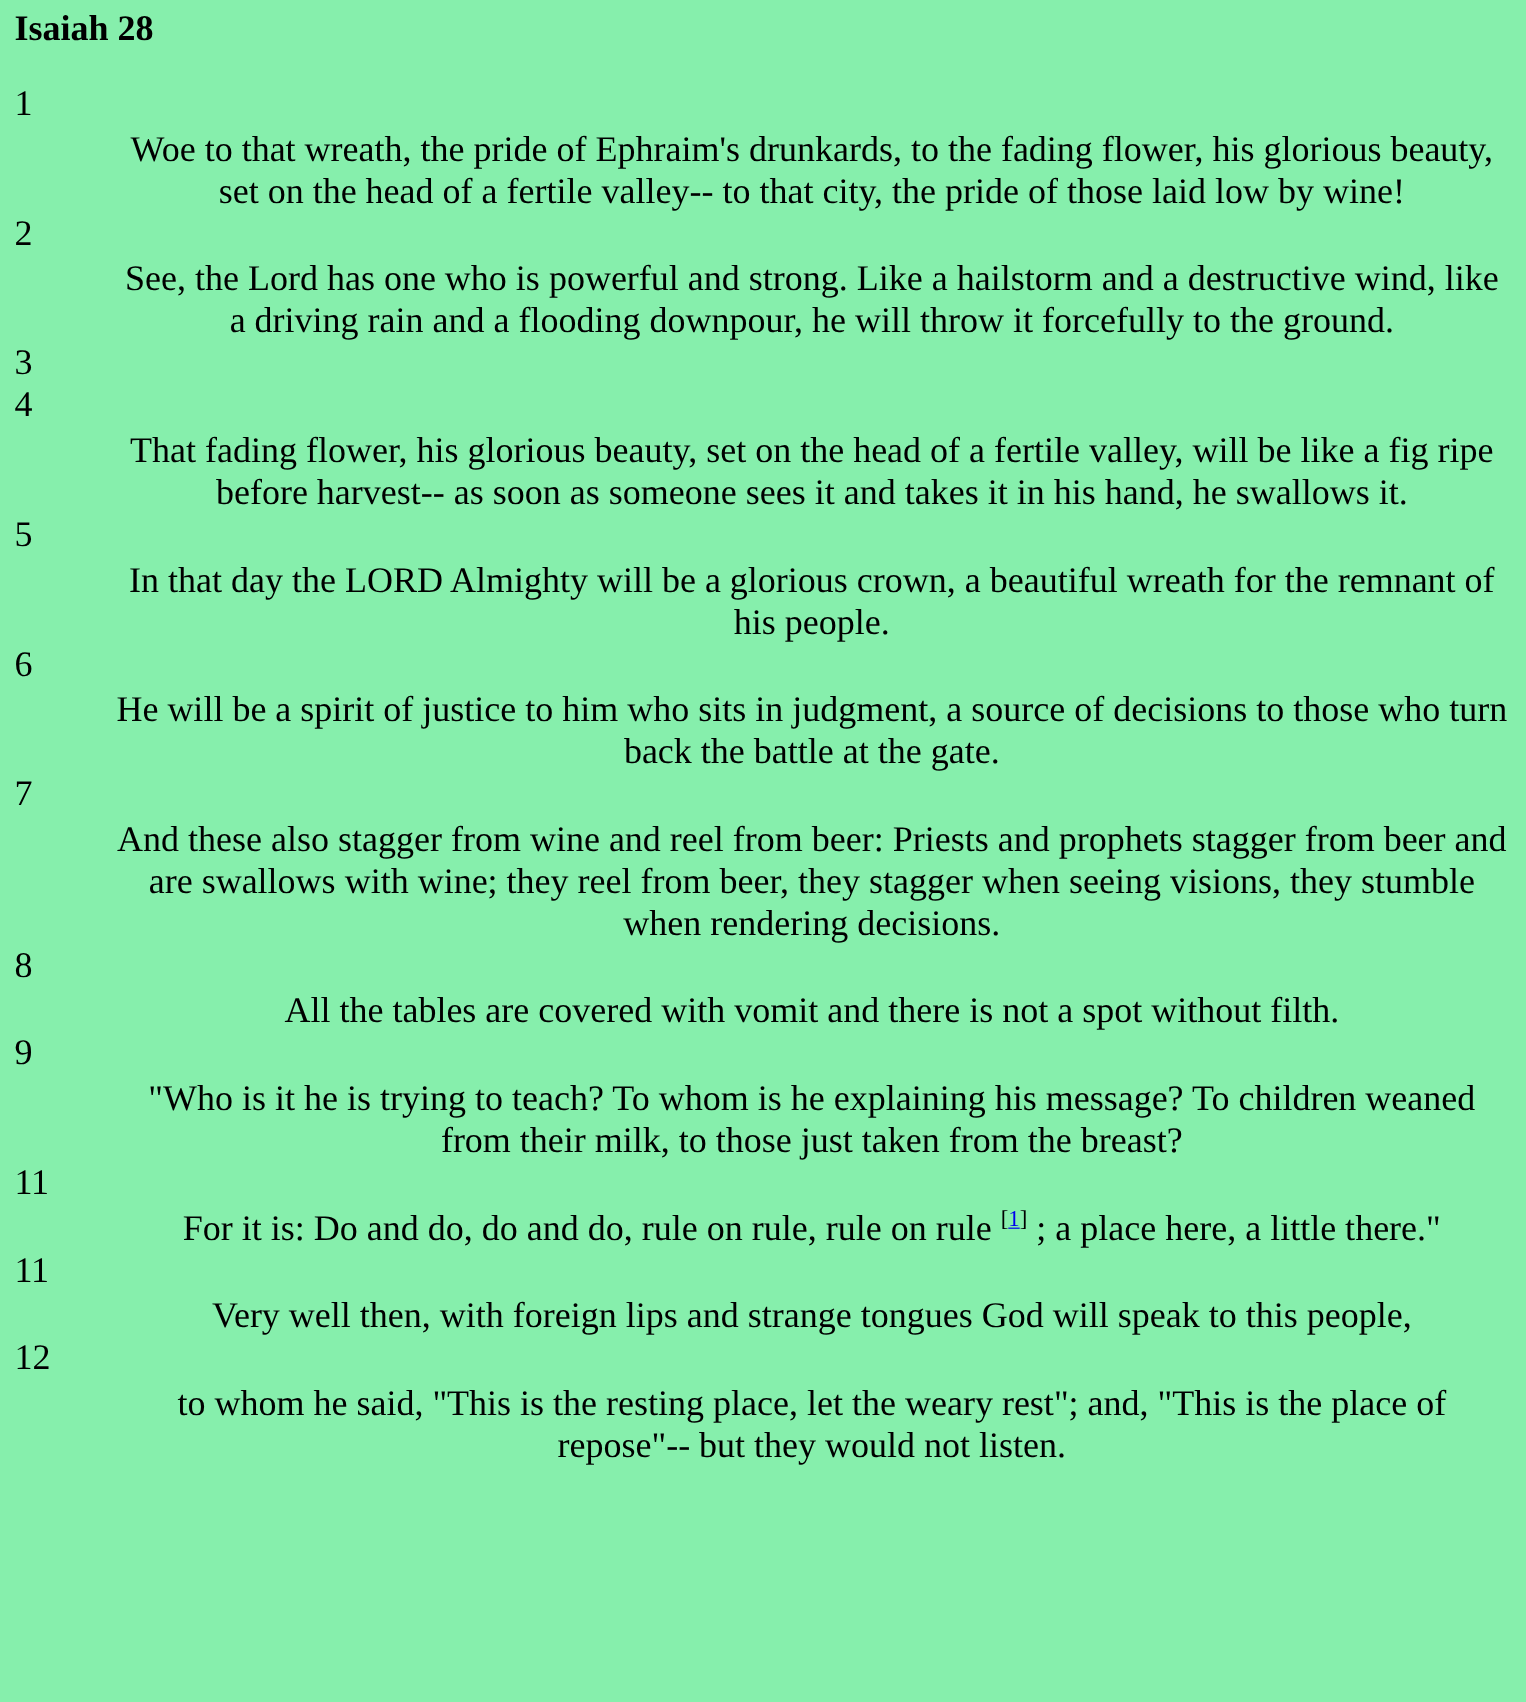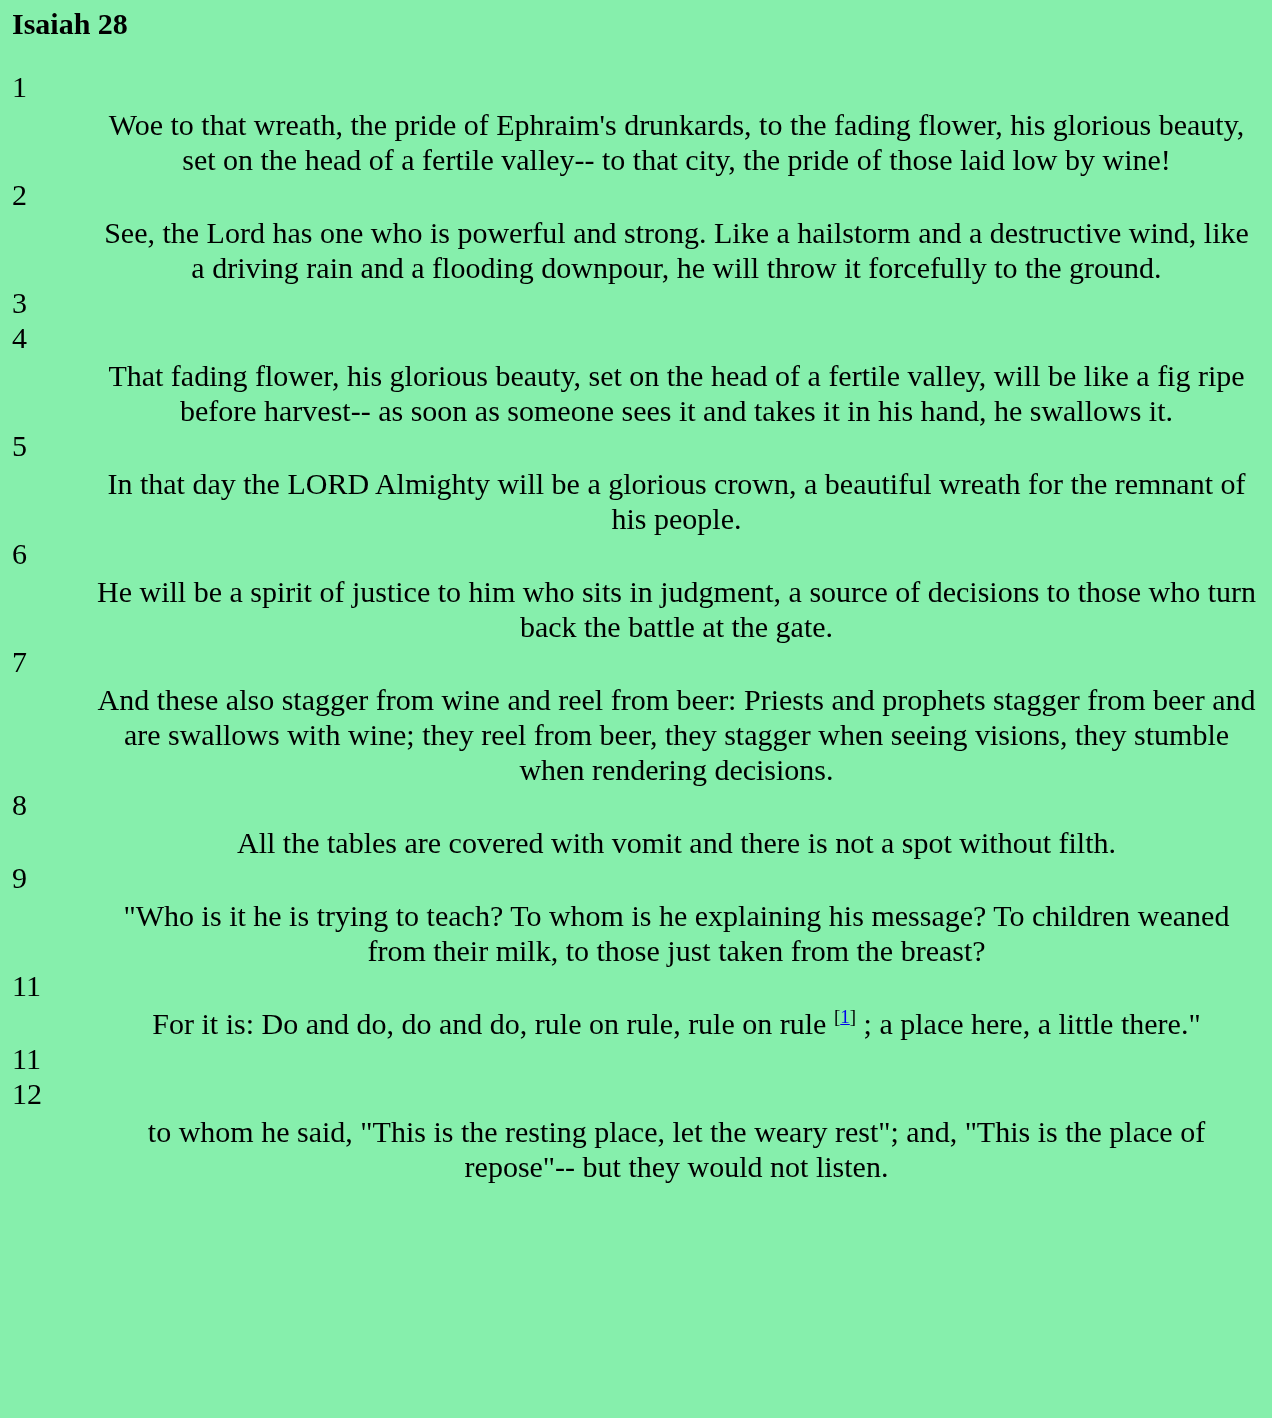--- a/index.html
+++ b/index.html
@@ -100,20 +100,21 @@
       <div class="verse-text">"Who is it he is trying to teach? To whom is he explaining his message? To children weaned from their milk, to those just taken from the breast?</div>
     </div>
 
     <div>
       <div class="verse-num">11</div>
       <div class="verse-text"><span>For it is: Do and do, do and do, rule on rule, rule on rule </span><sup class="footnote-sup"><span class="bracket">[</span><a class="footnote-link">1</a><span class="bracket">]</span></sup><span> ; a place here, a little there."</span></div>
     </div>
 
     <div>
       <div class="verse-num">11</div>
+      <div class="verse-text">Very well then, with foreign lips and strange tongues God will speak to this people,</div>
     </div>
 
     <div>
       <div class="verse-num">12</div>
       <div class="verse-text">to whom he said, "This is the resting place, let the weary rest"; and, "This is the place of repose"-- but they would not listen.</div>
     </div>
 
 
   </div>
 </div>

